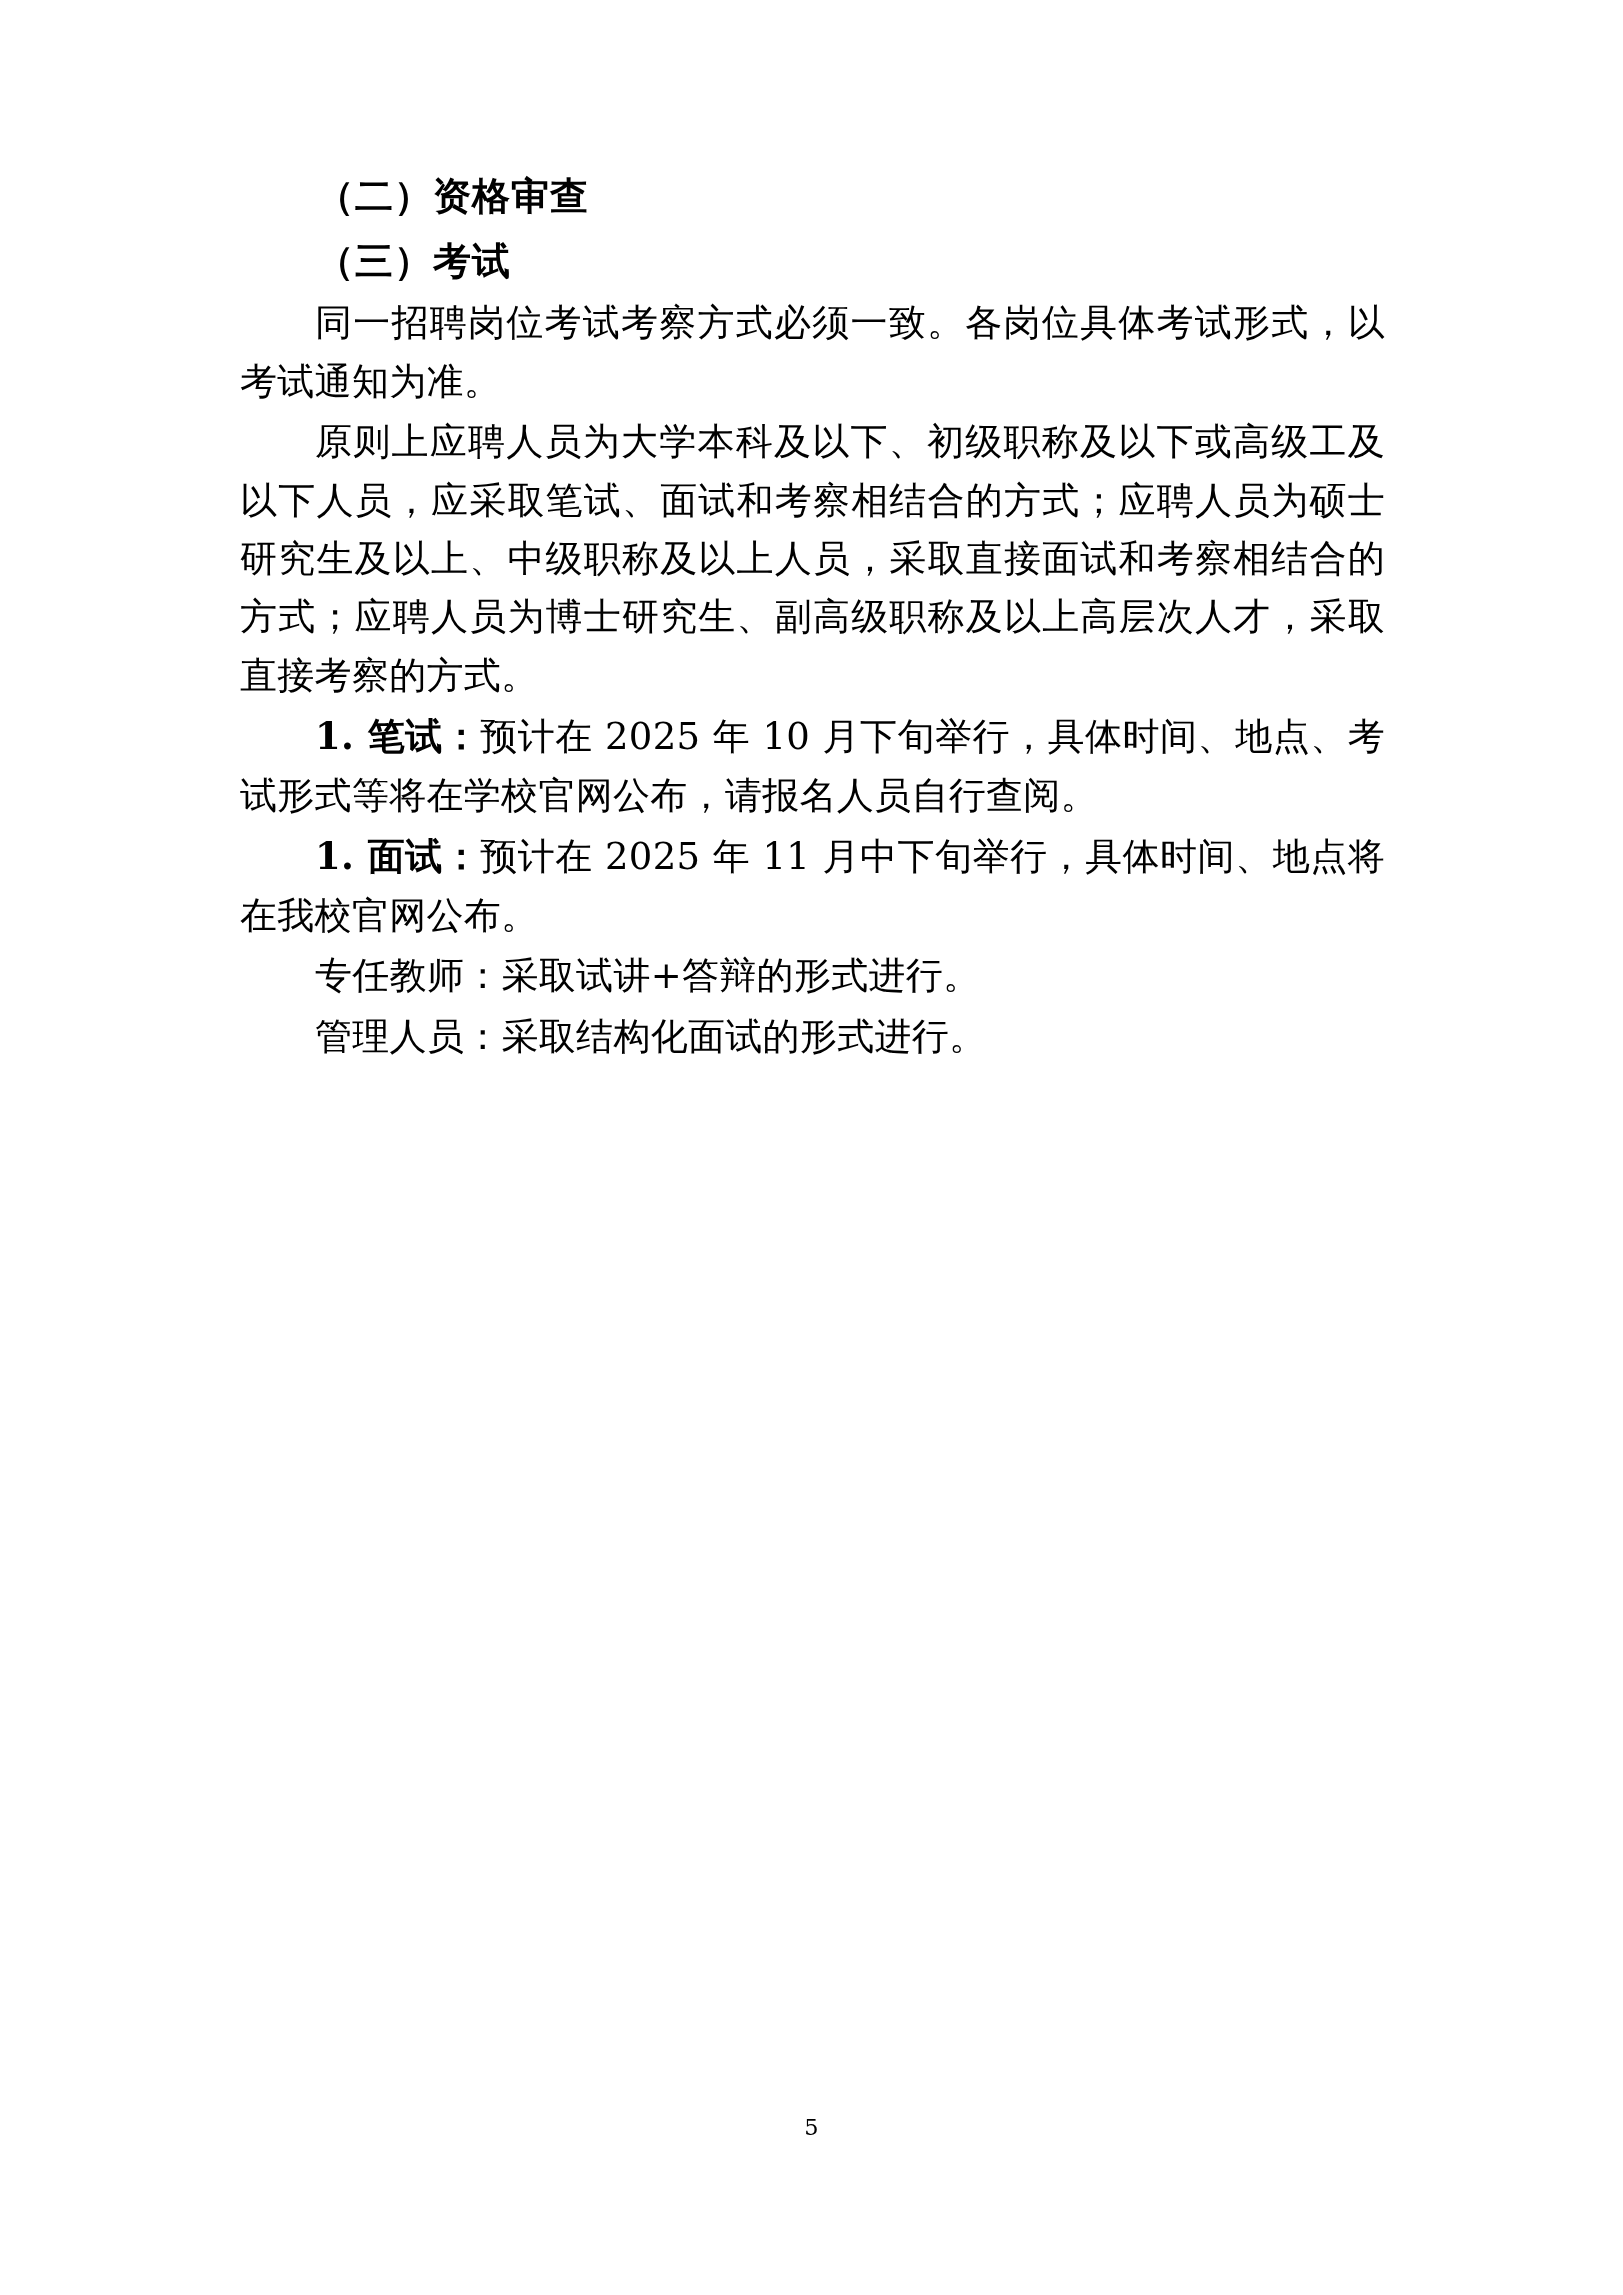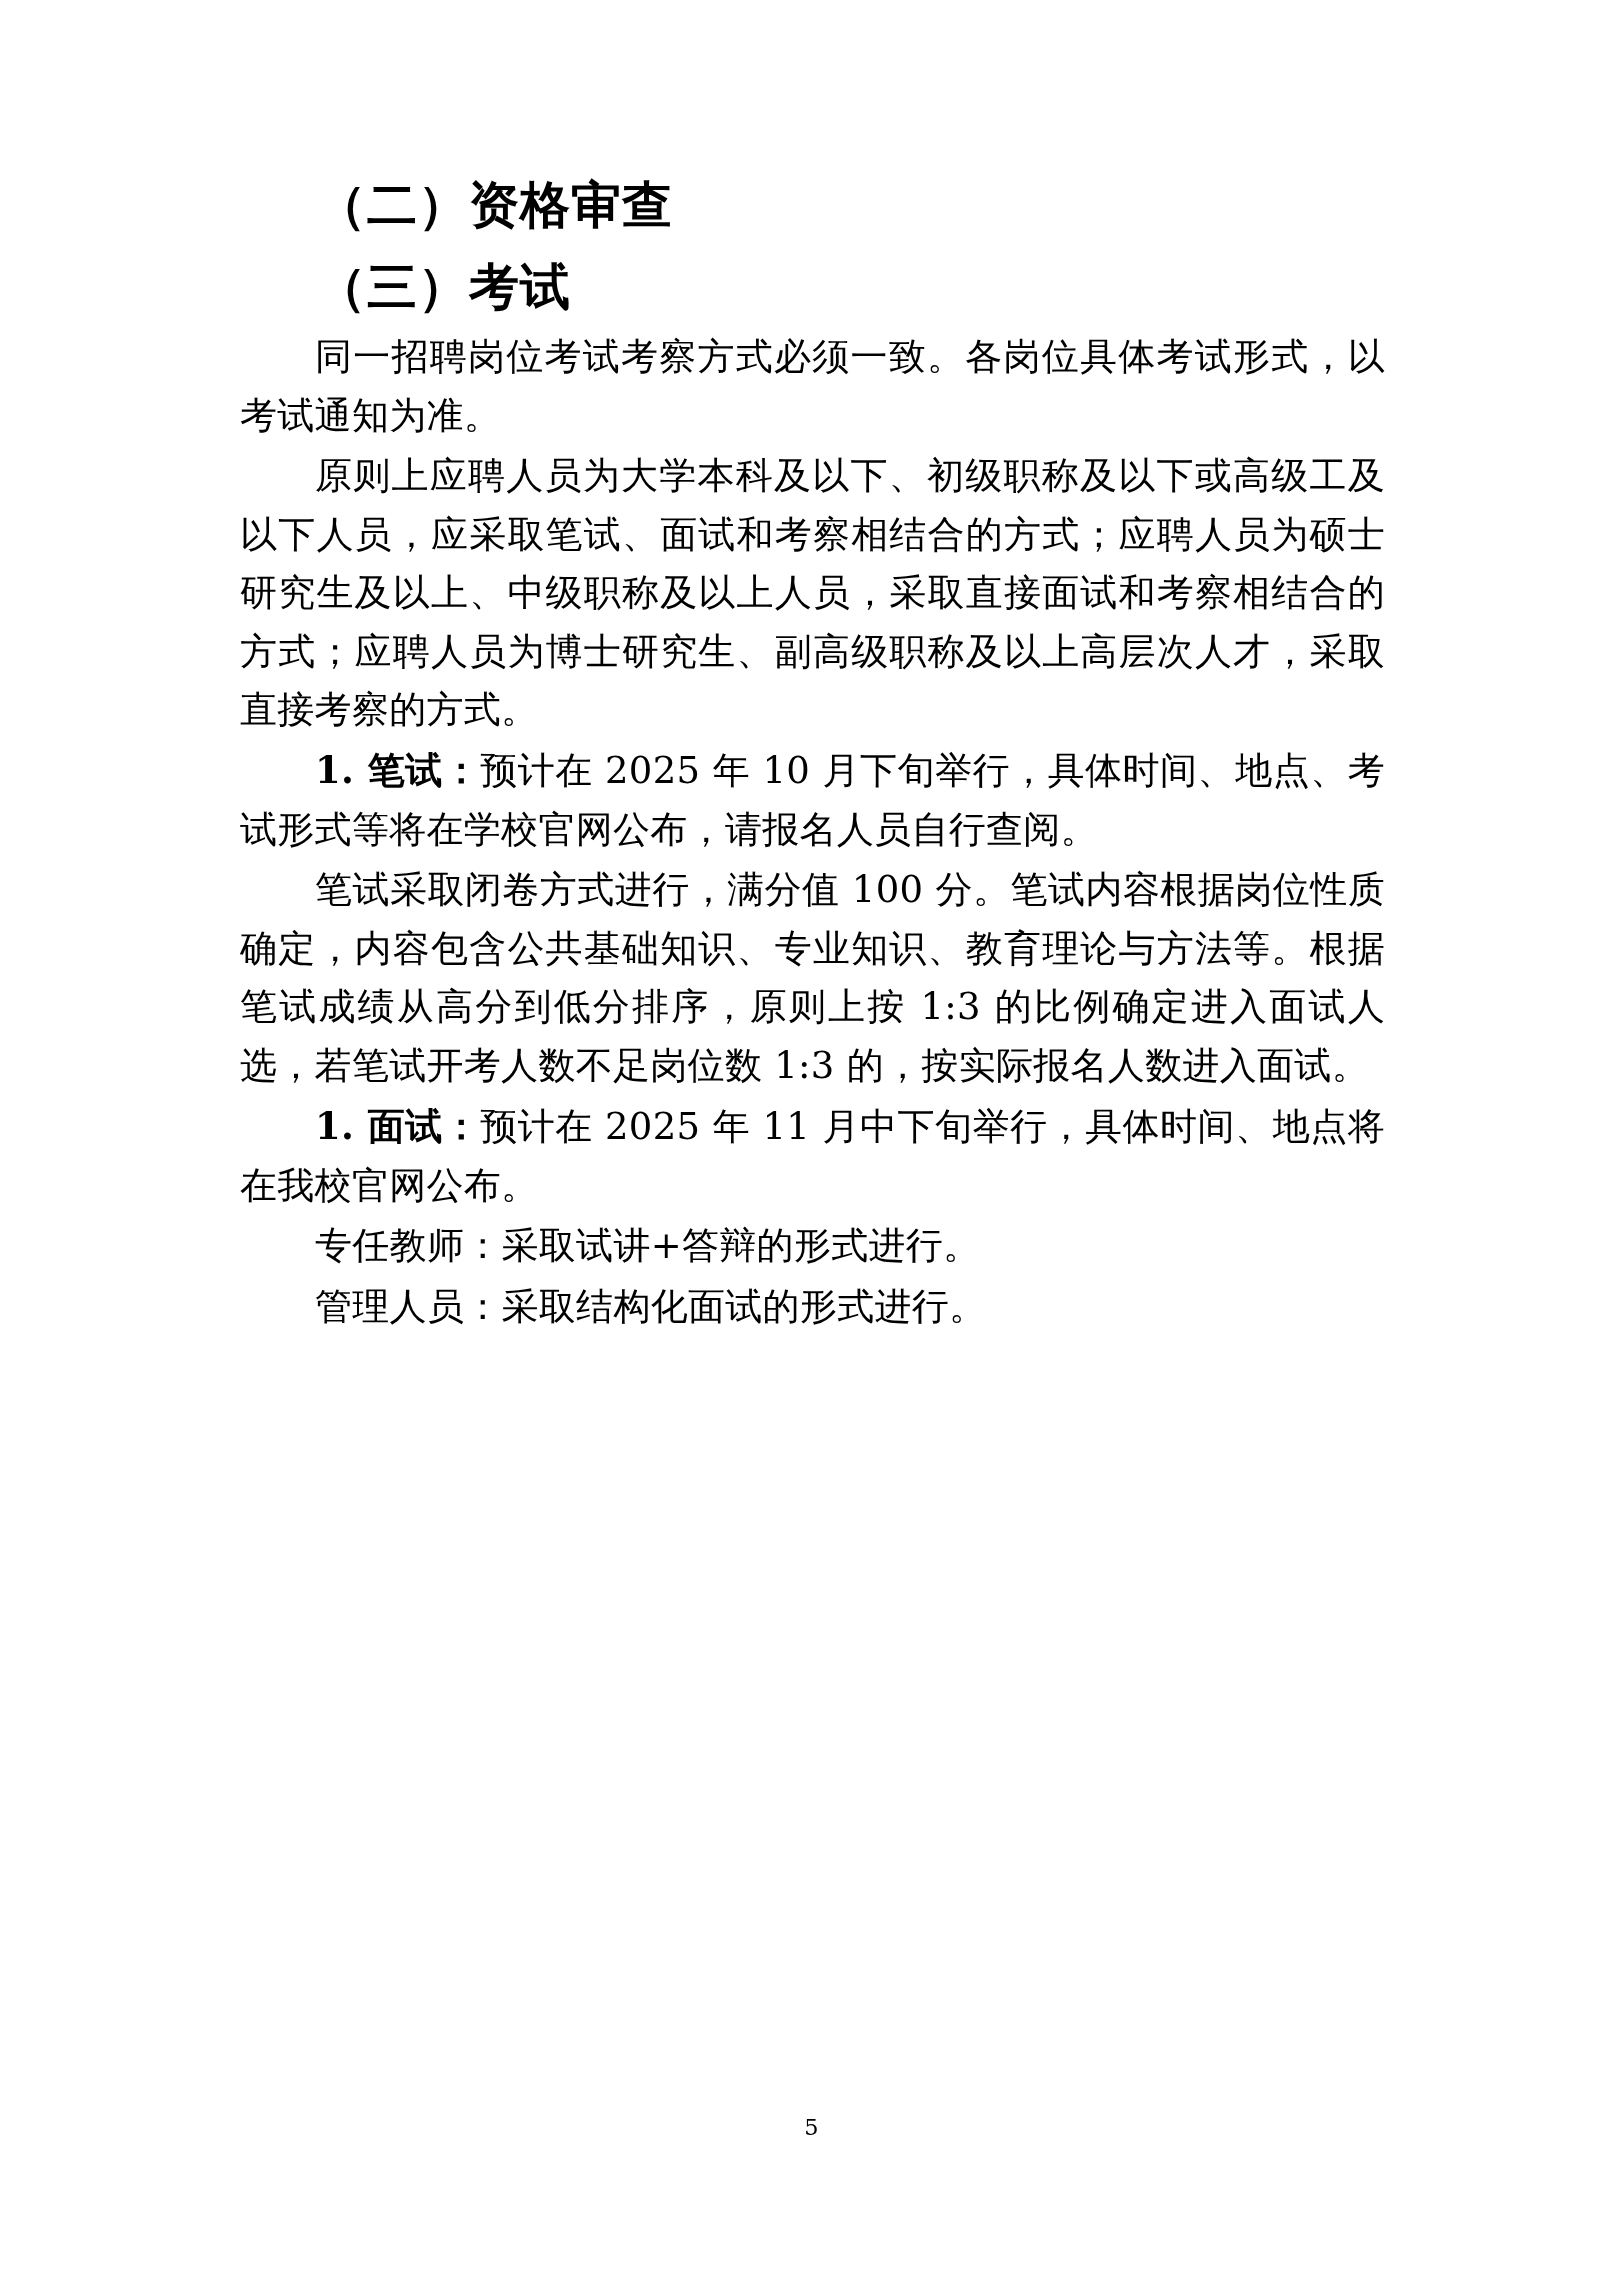--- a/index.html
+++ b/index.html
@@ -24,21 +24,21 @@
   }
   .content {
     position: absolute;
     left: 240px;
     top: 169px;
     width: 1145px;
   }
   .heading {
     font-family: "DejaVu Serif", "Liberation Serif", serif;
     font-weight: bold;
-    font-size: 50px;
+    font-size: 38px;
     line-height: 1.42;
     text-indent: 76px;
     letter-spacing: 1px;
     margin: 0 0 6.1px 0;
   }
   .para {
     font-size: 37px;
     line-height: 1.58;
     text-indent: 75px;
     margin: 0 0 2px 0;
@@ -76,21 +76,20 @@
     <div class="heading">（三）考试</div>
 
     <div class="para">同一招聘岗位考试考察方式必须一致。各岗位具体考试形式，以考试通知为准。</div>
 
     <div class="para">原则上应聘人员为大学本科及以下、初级职称及以下或高级工及以下人员，应采取笔试、面试和考察相结合的方式；应聘人员为硕士研究生及以上、中级职称及以上人员，采取直接面试和考察相结合的方式；应聘人员为博士研究生、副高级职称及以上高层次人才，采取直接考察的方式。</div>
 
     <div class="para">
       <span class="num-label">1. 笔试：</span><span>预计在 2025 年 10 月下旬举行，具体时间、地点、考试形式等将在学校官网公布，请报名人员自行查阅。</span>
     </div>
 
-    <div class="para">笔试采取闭卷方式进行，满分值 100 分。笔试内容根据岗位性质确定，内容包含公共基础知识、专业知识、教育理论与方法等。根据笔试成绩从高分到低分排序，原则上按 1:3 的比例确定进入面试人选，若笔试开考人数不足岗位数 1:3 的，按实际报名人数进入面试。</div>
 
     <div class="para">
       <span class="num-label">1. 面试：</span><span>预计在 2025 年 11 月中下旬举行，具体时间、地点将在我校官网公布。</span>
     </div>
 
     <div class="para">专任教师：采取试讲+答辩的形式进行。</div>
 
     <div class="para">管理人员：采取结构化面试的形式进行。</div>
 
   </div>

